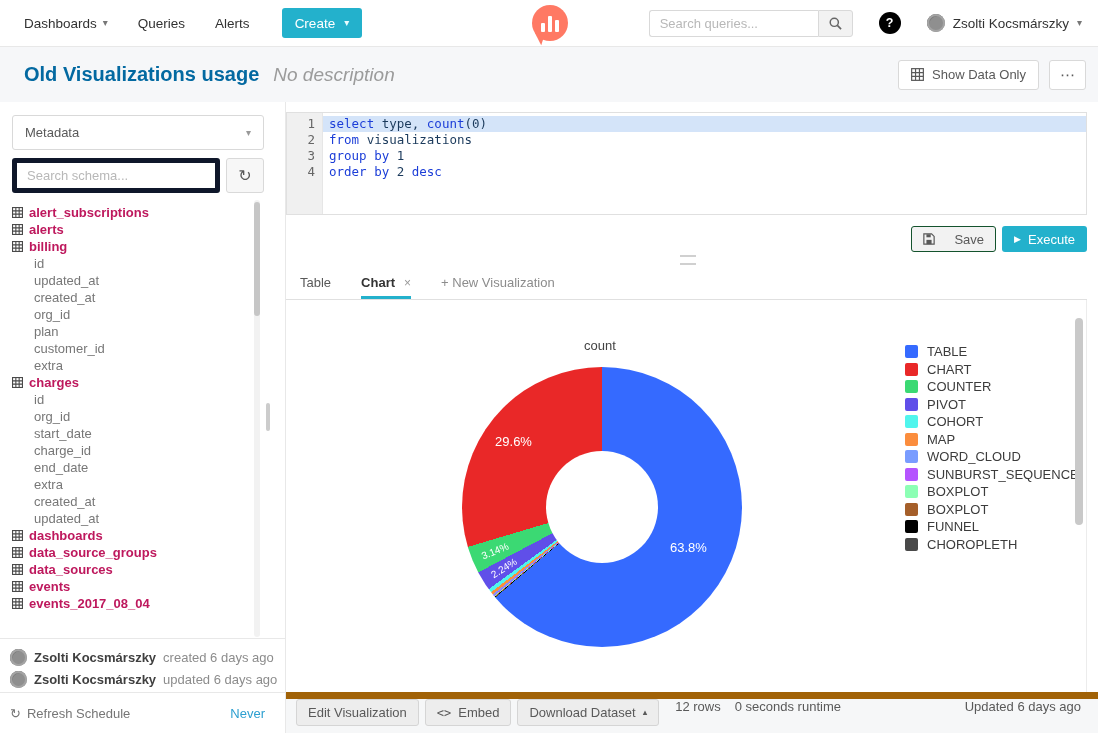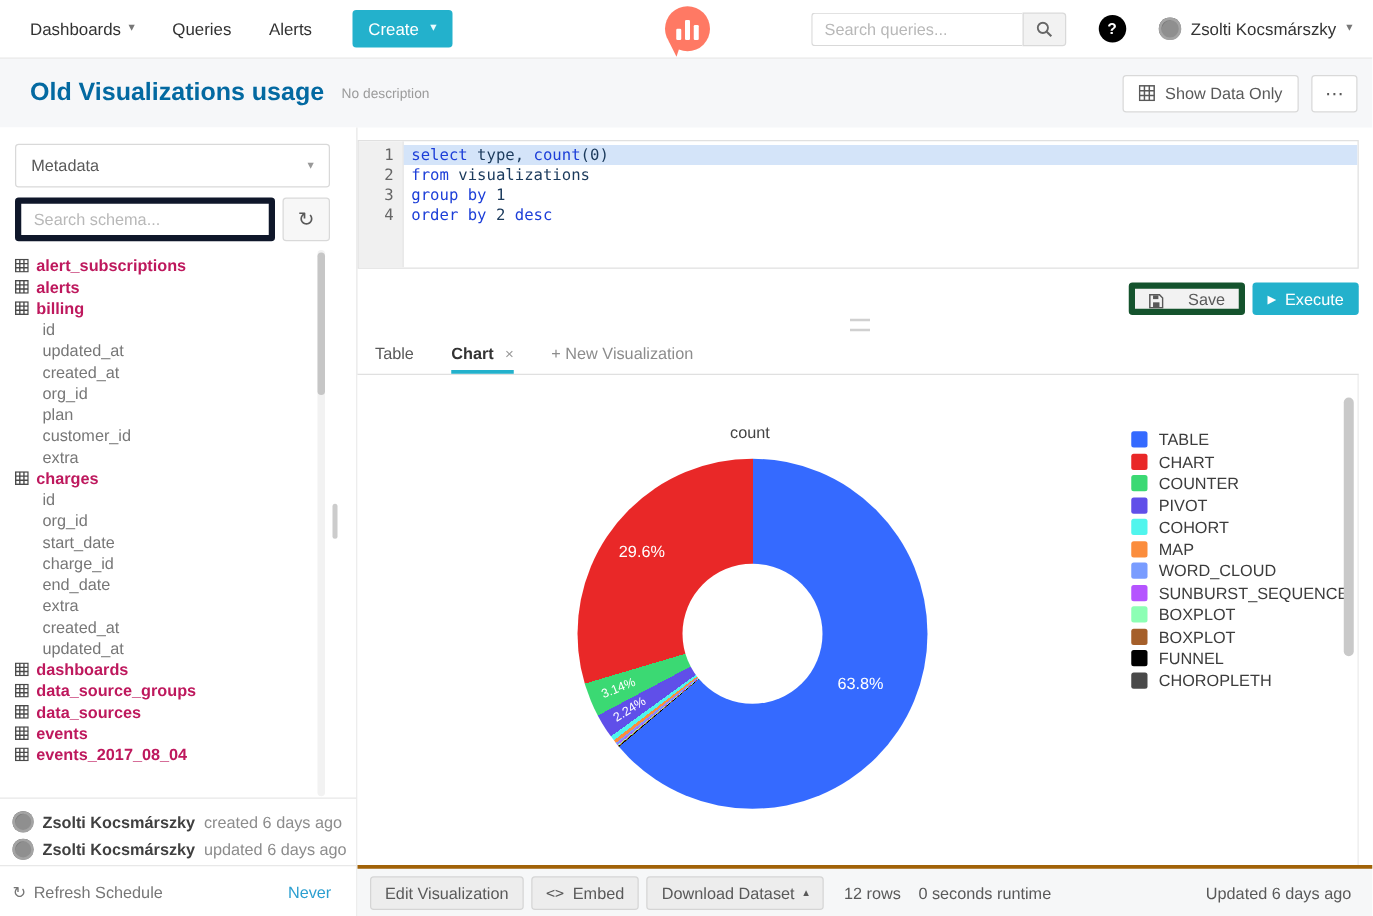--- a/index.html
+++ b/index.html
@@ -43,21 +43,21 @@
     font-size:12.5px;display:flex;align-items:center;justify-content:center;margin-left:26px;cursor:pointer;}
   .user{display:flex;align-items:center;gap:8px;margin-left:26px;cursor:pointer;}
   .avatar{width:18px;height:18px;border-radius:50%;background:#8f8f8f;
     box-shadow:inset 0 0 0 2px #a4a4a4, inset 2px 2px 0 #7c7c7c;flex:none;}
   .user-name{font-size:13.5px;color:#333;}
 
   
   .page-header{position:absolute;top:47px;left:0;right:0;height:55px;background:#f6f7f9;
     display:flex;align-items:center;padding:0 12px 0 24px;box-sizing:border-box;gap:14px;}
   .page-title{font-size:20px;font-weight:bold;color:#0369a1;white-space:nowrap;}
-  .page-desc{color:#9b9b9b;font-size:11px;}
+  .page-desc{font-style:italic;color:#9b9b9b;font-size:19px;}
   .header-actions{margin-left:auto;display:flex;gap:10px;}
   .btn-light{background:#fff;border:1px solid #d9d9d9;border-radius:3px;height:30px;
     padding:0 12px;display:inline-flex;align-items:center;gap:8px;color:#595959;
     font-size:13px;cursor:pointer;box-sizing:border-box;}
   .btn-more{width:37px;justify-content:center;padding:0;font-size:15px;}
 
   
   .content{position:absolute;top:102px;left:0;right:0;bottom:0;display:flex;}
   .sidebar{width:286px;flex:none;position:relative;background:#fff;
     border-right:1px solid #e8e8e8;box-sizing:border-box;}
@@ -109,22 +109,22 @@
     text-align:right;padding:3px 7px 0 0;box-sizing:border-box;
     font-family:"DejaVu Sans Mono",monospace;font-size:12.5px;color:#666;line-height:16px;}
   .editor-code{flex:1;padding-top:3px;font-family:"DejaVu Sans Mono",monospace;font-size:12.5px;
     line-height:16px;cursor:text;}
   .code-line{height:16px;white-space:pre;padding-left:6px;}
   .code-line.active{background:#d4e4f9;}
   .tok-k{color:#1c3ed8;}
   .tok-p{color:#1b3a5c;}
 
   .editor-actions{position:absolute;top:124px;right:11px;display:flex;gap:6px;}
-  .btn-save{background:#f2f2f2;border:5px solid #14532d;border-radius:3px;height:26px;padding:0 11px;
-    display:inline-flex;align-items:flex-end;gap:19px;color:#595959;font-size:13px;cursor:pointer;
+  .btn-save{background:#f2f2f2;border:1px solid #14532d;border-radius:3px;height:26px;padding:0 11px;
+    display:inline-flex;align-items:center;gap:19px;color:#595959;font-size:13px;cursor:pointer;
     box-sizing:border-box;}
   .btn-execute{background:var(--accent);color:#fff;height:26px;border-radius:3px;padding:0 12px;
     display:inline-flex;align-items:center;gap:7px;font-size:13px;cursor:pointer;box-sizing:border-box;}
   .play-icon{font-size:9px;line-height:1;}
 
   .collapse-handle{position:absolute;top:153px;left:394px;width:16px;height:6px;
     border-top:2px solid #d0d0d0;border-bottom:2px solid #d0d0d0;cursor:pointer;}
 
   .tabs{position:absolute;top:166px;left:0;right:11px;height:32px;border-bottom:1px solid #e0e0e0;
     display:flex;align-items:flex-end;padding-left:14px;gap:30px;box-sizing:border-box;}
@@ -143,21 +143,21 @@
   .slice-label{position:absolute;color:#fff;font-size:13px;white-space:nowrap;z-index:2;}
   .slice-label.small{font-size:10px;}
   .legend{position:absolute;left:619px;top:45px;display:flex;flex-direction:column;gap:4.5px;}
   .legend-item{display:flex;align-items:center;gap:9px;font-size:13px;color:#3c3c3c;cursor:pointer;
     height:13px;white-space:nowrap;}
   .legend-swatch{width:13px;height:13px;border-radius:2px;flex:none;}
   .panel-scroll-thumb{position:absolute;right:3px;top:18px;width:8px;height:207px;background:#c9c9c9;
     border-radius:4px;cursor:pointer;}
 
   .footer-bar{position:absolute;left:0;right:0;bottom:0;height:41px;background:#f6f7f8;
-    border-top:3px solid #a16207;display:flex;align-items:center;
+    border-top:7px solid #a16207;display:flex;
     padding:0 17px 0 10px;box-sizing:border-box;gap:6px;}
   .btn-footer{background:#ededed;border:1px solid #d5d5d5;border-radius:3px;height:27px;padding:0 11px;
     display:inline-flex;align-items:center;gap:7px;color:#595959;font-size:13px;cursor:pointer;
     box-sizing:border-box;}
   .embed-icon{font-family:"DejaVu Sans Mono",monospace;font-size:12px;}
   .caret-up{font-size:9px;color:#595959;line-height:1;}
   .footer-stats{margin-left:10px;color:#595959;display:flex;gap:14px;white-space:nowrap;}
   .footer-updated{margin-left:auto;color:#595959;white-space:nowrap;}
 </style>
 </head>

